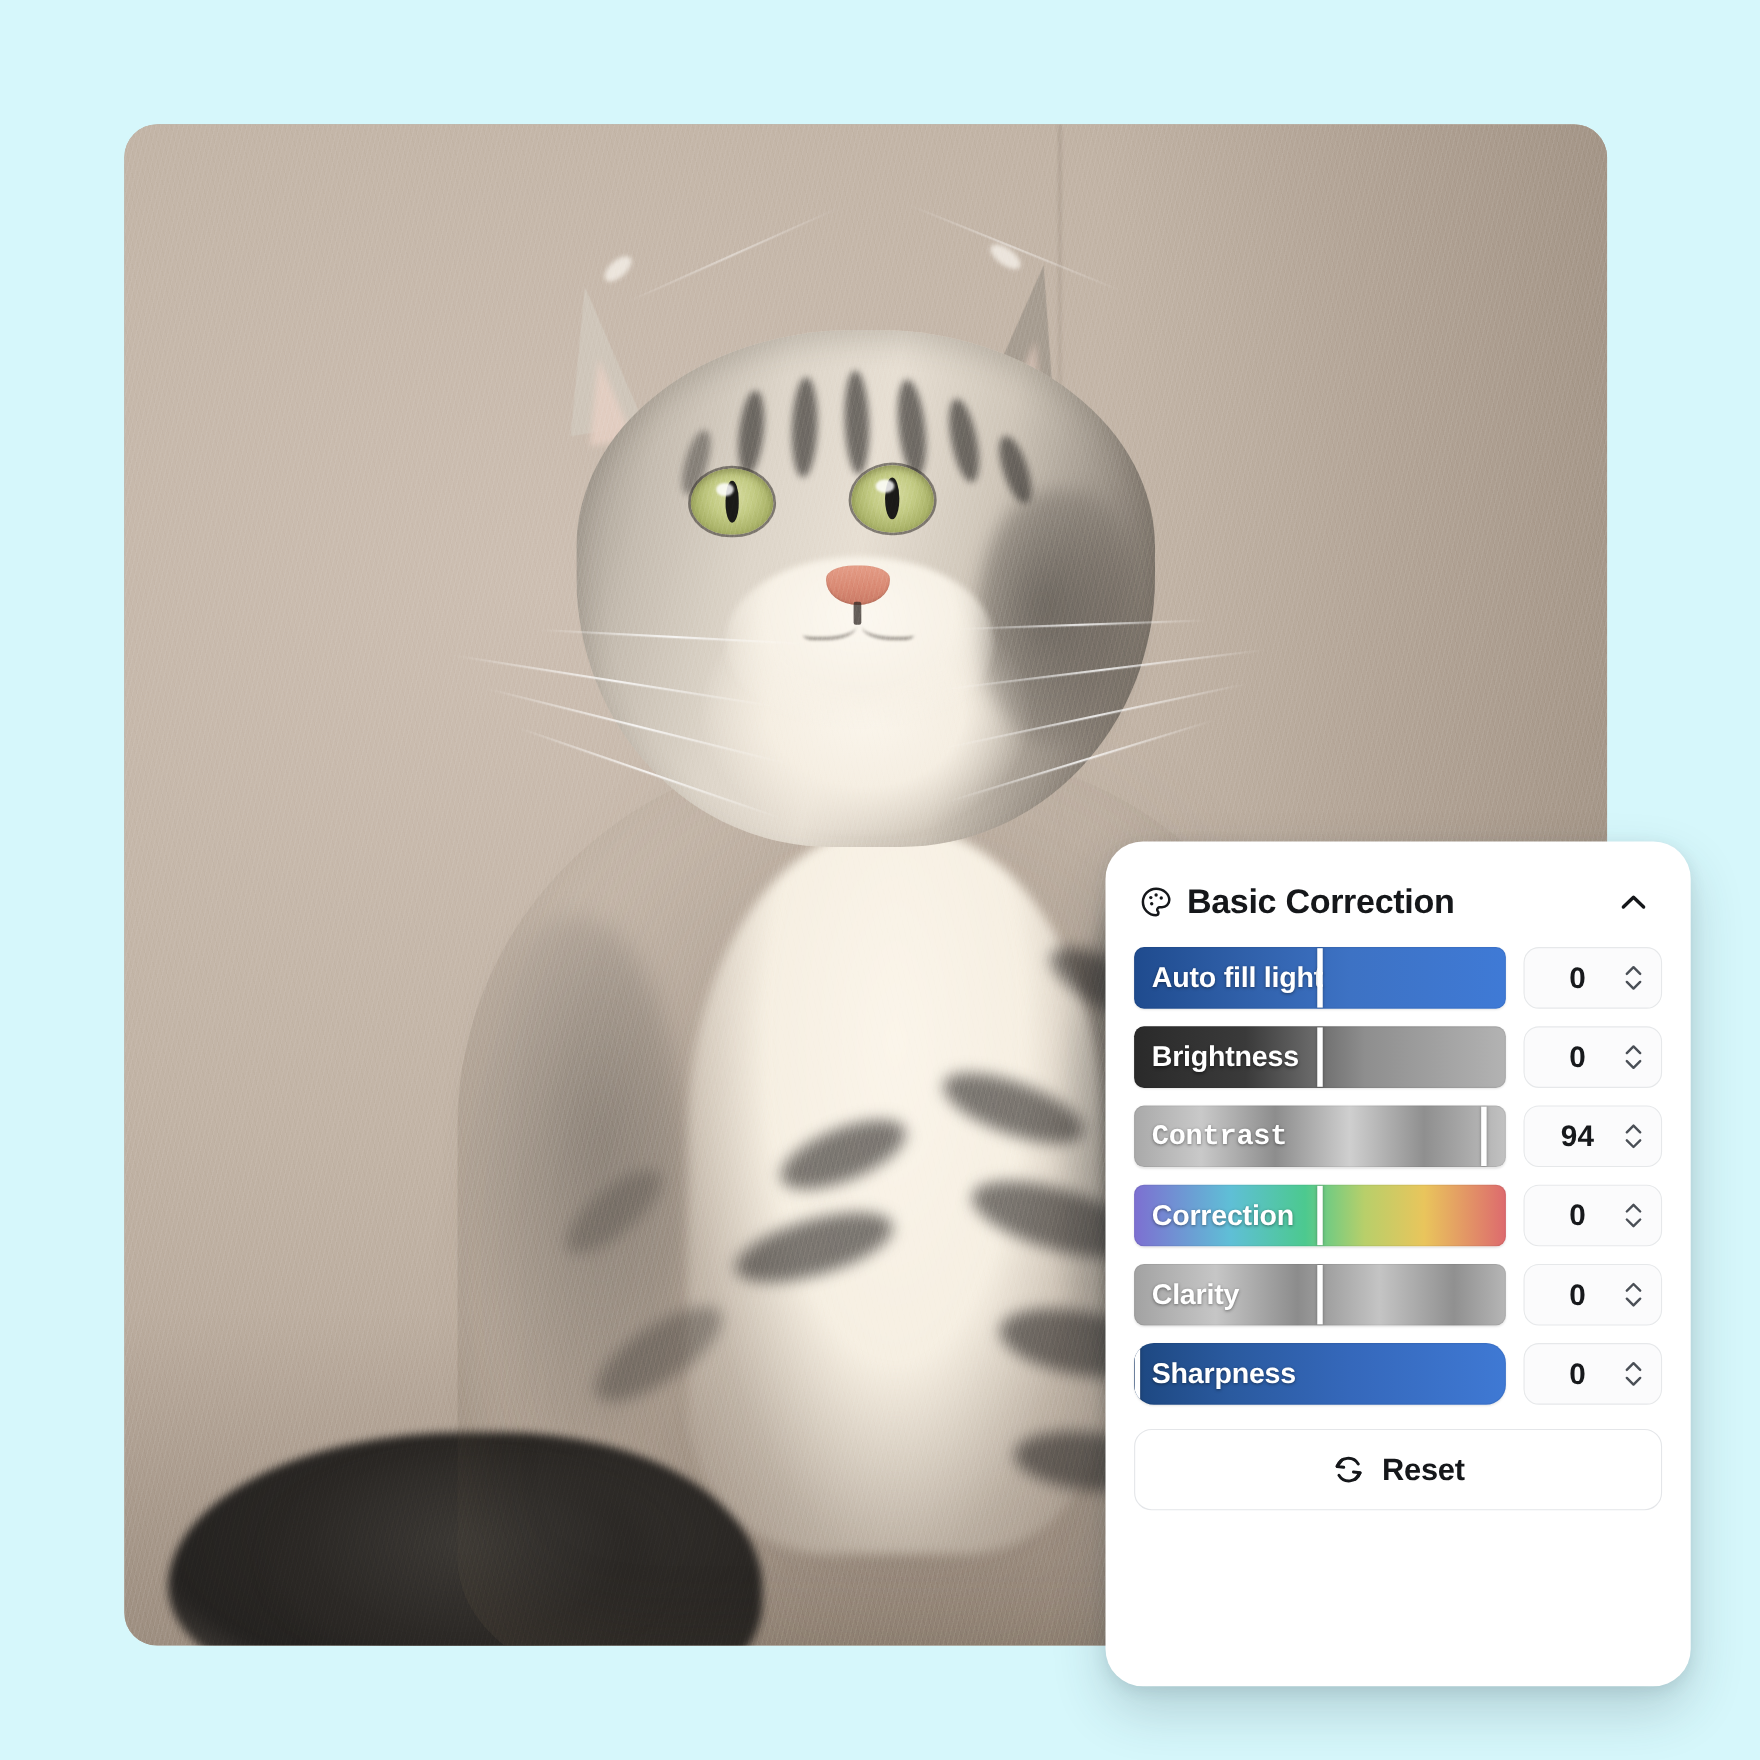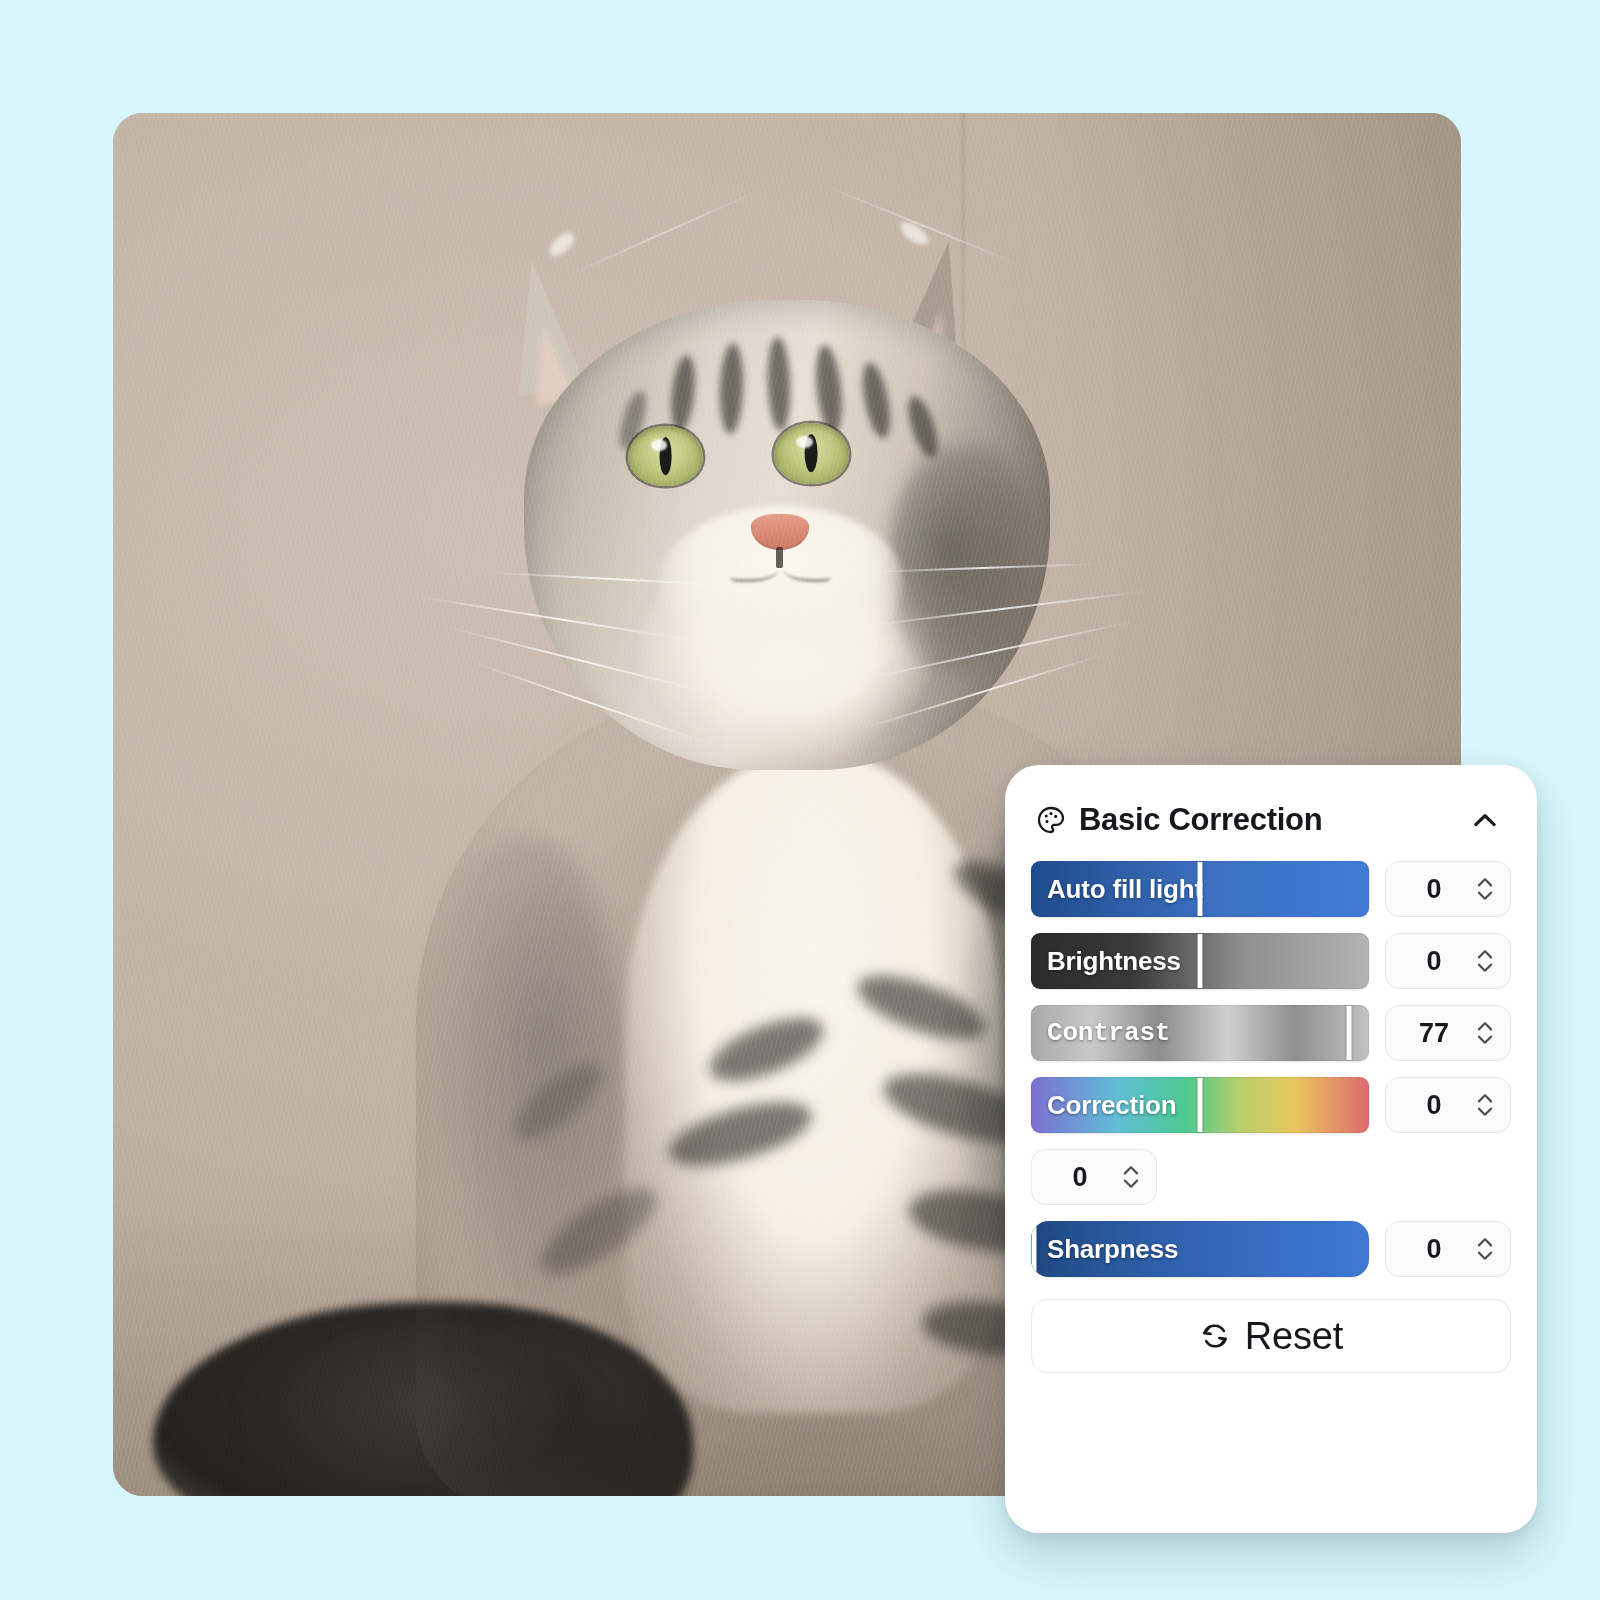--- a/index.html
+++ b/index.html
@@ -459,22 +459,22 @@
     border: 1.5px solid #e4e6e9;
     border-radius: 16px;
     background: #ffffff;
     display: flex;
     align-items: center;
     justify-content: center;
     gap: 14px;
     cursor: pointer;
   }
   .reset-label {
-    font-size: 38px;
-    font-weight: 400;
+    font-size: 28px;
+    font-weight: 700;
     color: #15171a;
     letter-spacing: -.2px;
   }
 </style>
 </head>
 <body style="background: rgb(214, 247, 251);">
 
 <div id="photo-card">
   <div class="wall"></div>
   <div class="wall-seam"></div>
@@ -601,21 +601,21 @@
 </svg>
           </span>
     </div>
       </div>
       <div class="slider-row">
     <div class="slider-track g-contrast">
       <span class="slider-label">Contrast</span>
       <span class="slider-thumb" style="left:94%"></span>
     </div>
     <div class="value-box">
-      <span class="value-num">77</span>
+      <span class="value-num">94</span>
       <span class="stepper">
             <svg width="22" height="34" viewBox="0 0 18 28" fill="none">
   <path d="M4 11 9 6l5 5" stroke="#4a4f56" stroke-width="1.8" stroke-linecap="round" stroke-linejoin="round"></path>
   <path d="M4 17l5 5 5-5" stroke="#4a4f56" stroke-width="1.8" stroke-linecap="round" stroke-linejoin="round"></path>
 </svg>
           </span>
     </div>
       </div>
       <div class="slider-row">
     <div class="slider-track g-saturation">
@@ -626,20 +626,24 @@
       <span class="value-num">0</span>
       <span class="stepper">
             <svg width="22" height="34" viewBox="0 0 18 28" fill="none">
   <path d="M4 11 9 6l5 5" stroke="#4a4f56" stroke-width="1.8" stroke-linecap="round" stroke-linejoin="round"></path>
   <path d="M4 17l5 5 5-5" stroke="#4a4f56" stroke-width="1.8" stroke-linecap="round" stroke-linejoin="round"></path>
 </svg>
           </span>
     </div>
       </div>
       <div class="slider-row">
+    <div class="slider-track g-clarity">
+      <span class="slider-label">Clarity</span>
+      <span class="slider-thumb" style="left:50%"></span>
+    </div>
     <div class="value-box">
       <span class="value-num">0</span>
       <span class="stepper">
             <svg width="22" height="34" viewBox="0 0 18 28" fill="none">
   <path d="M4 11 9 6l5 5" stroke="#4a4f56" stroke-width="1.8" stroke-linecap="round" stroke-linejoin="round"></path>
   <path d="M4 17l5 5 5-5" stroke="#4a4f56" stroke-width="1.8" stroke-linecap="round" stroke-linejoin="round"></path>
 </svg>
           </span>
     </div>
       </div>

